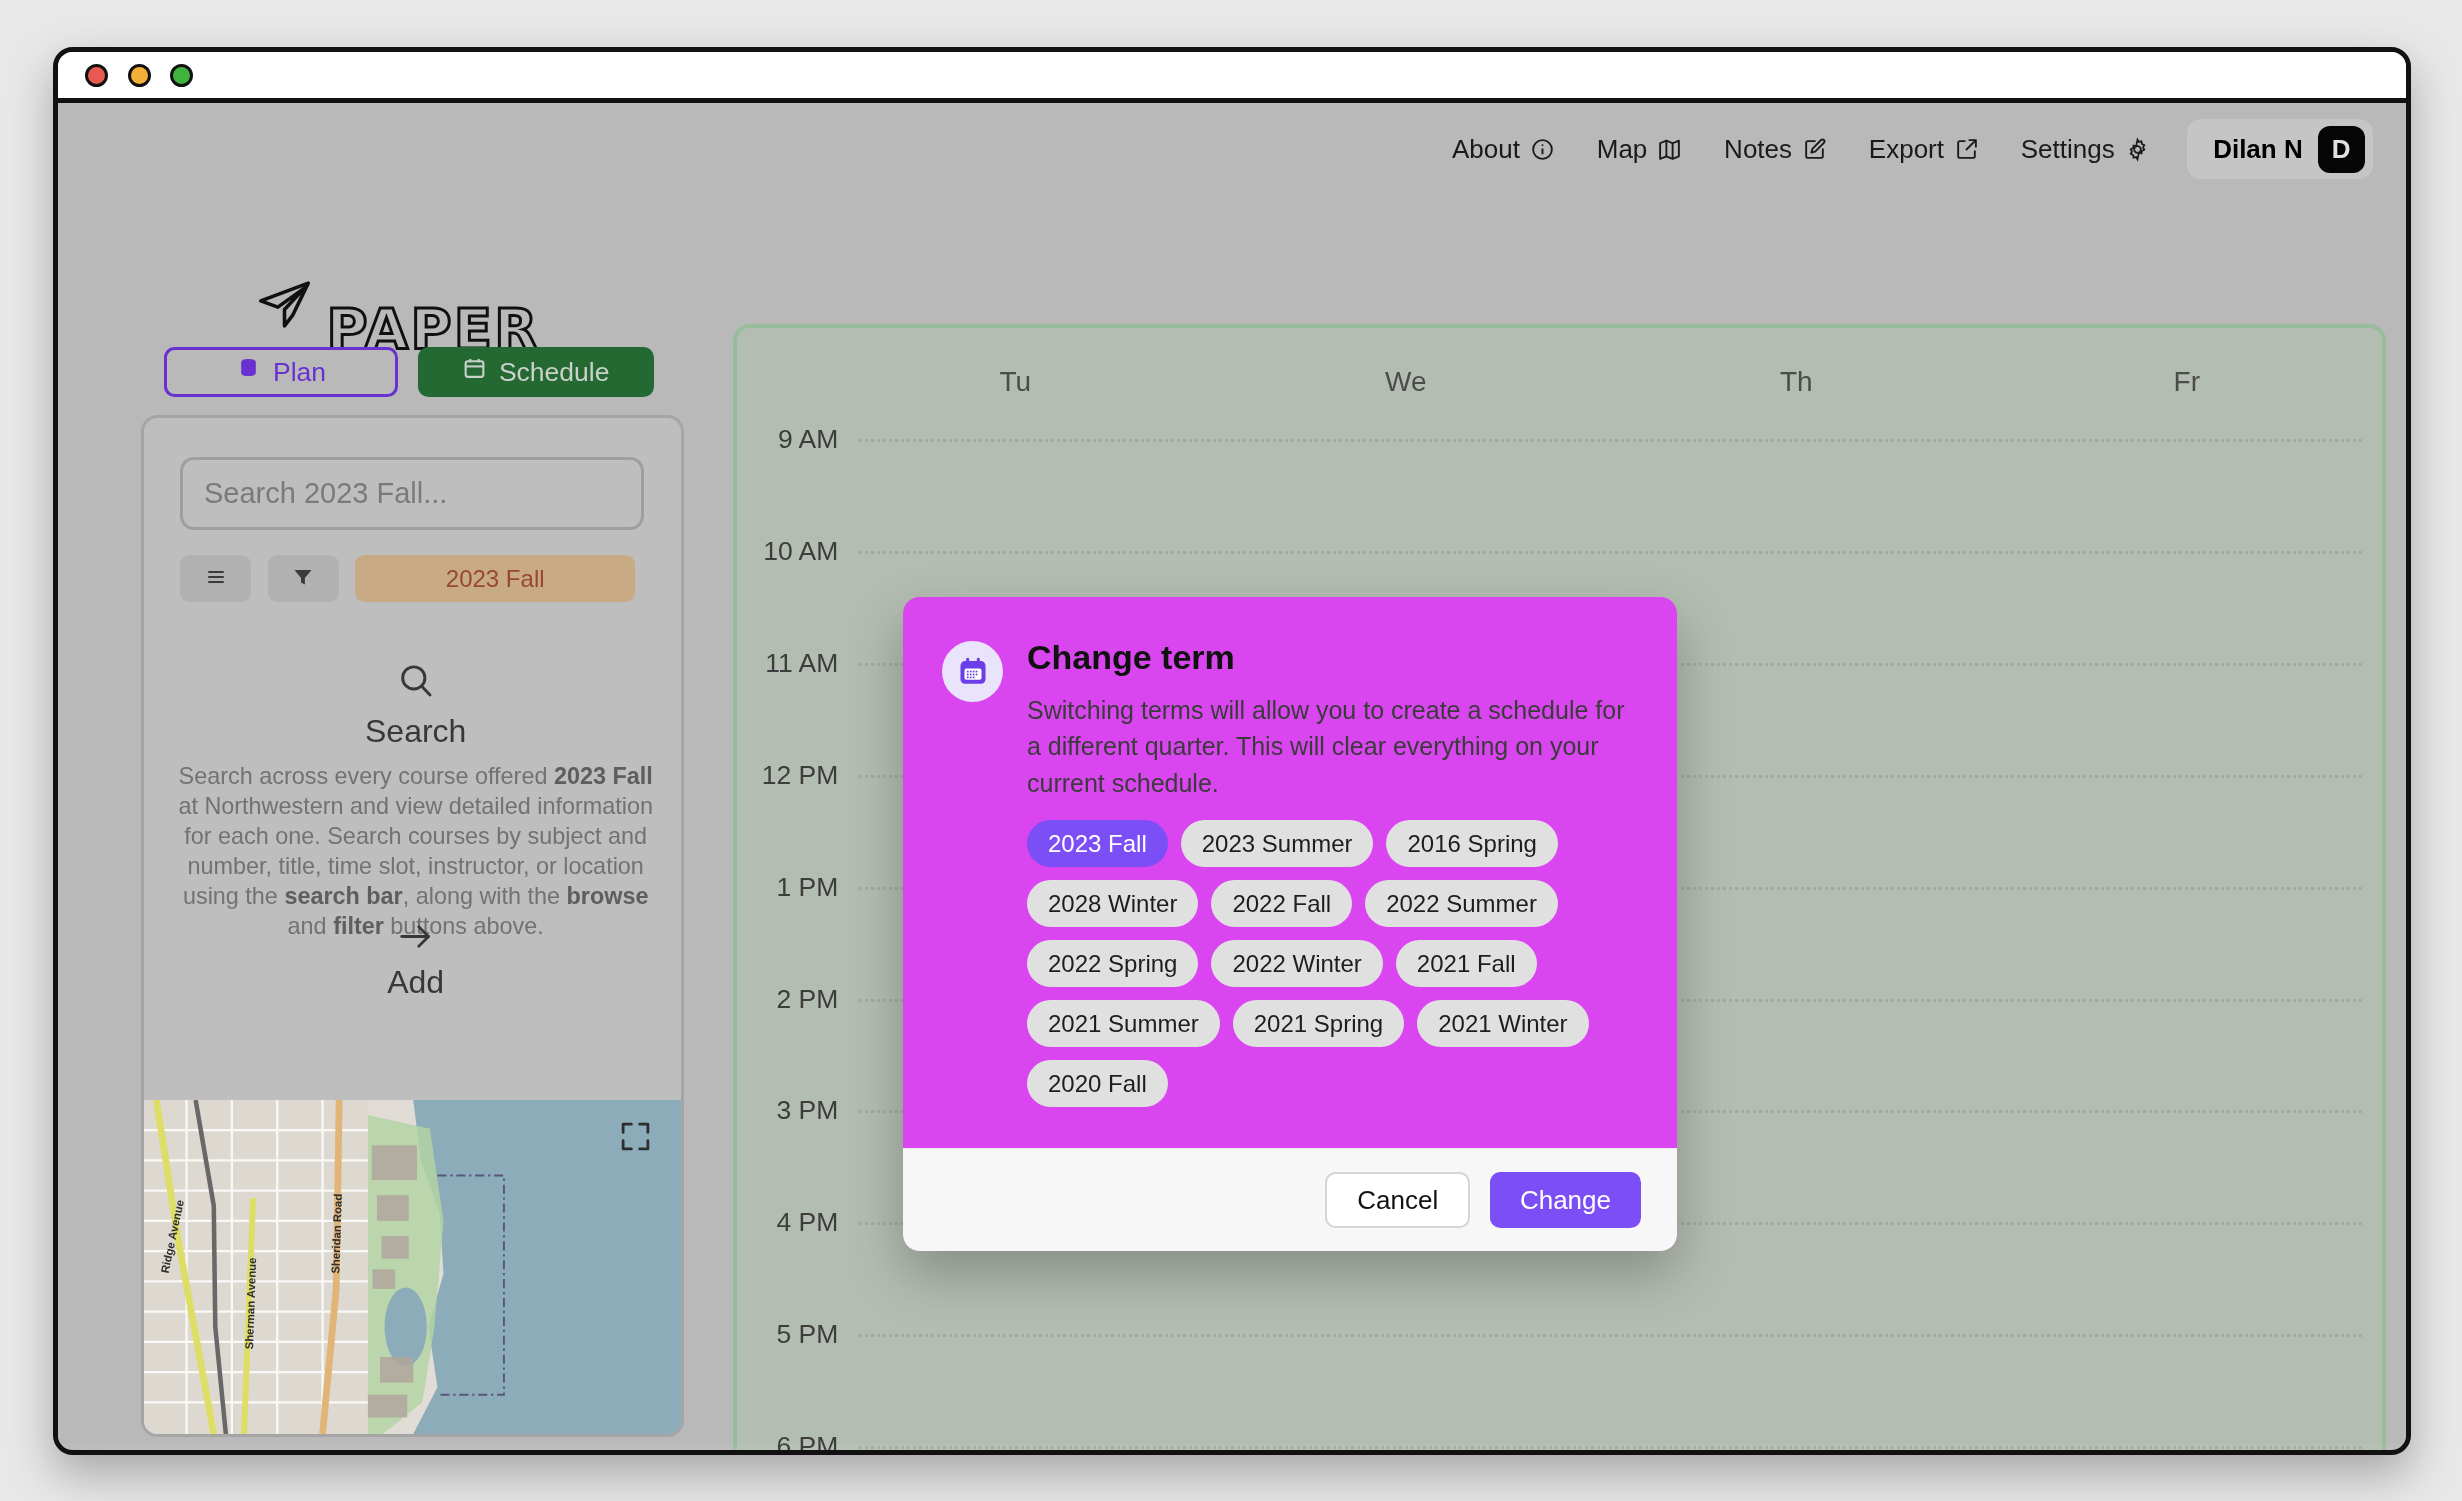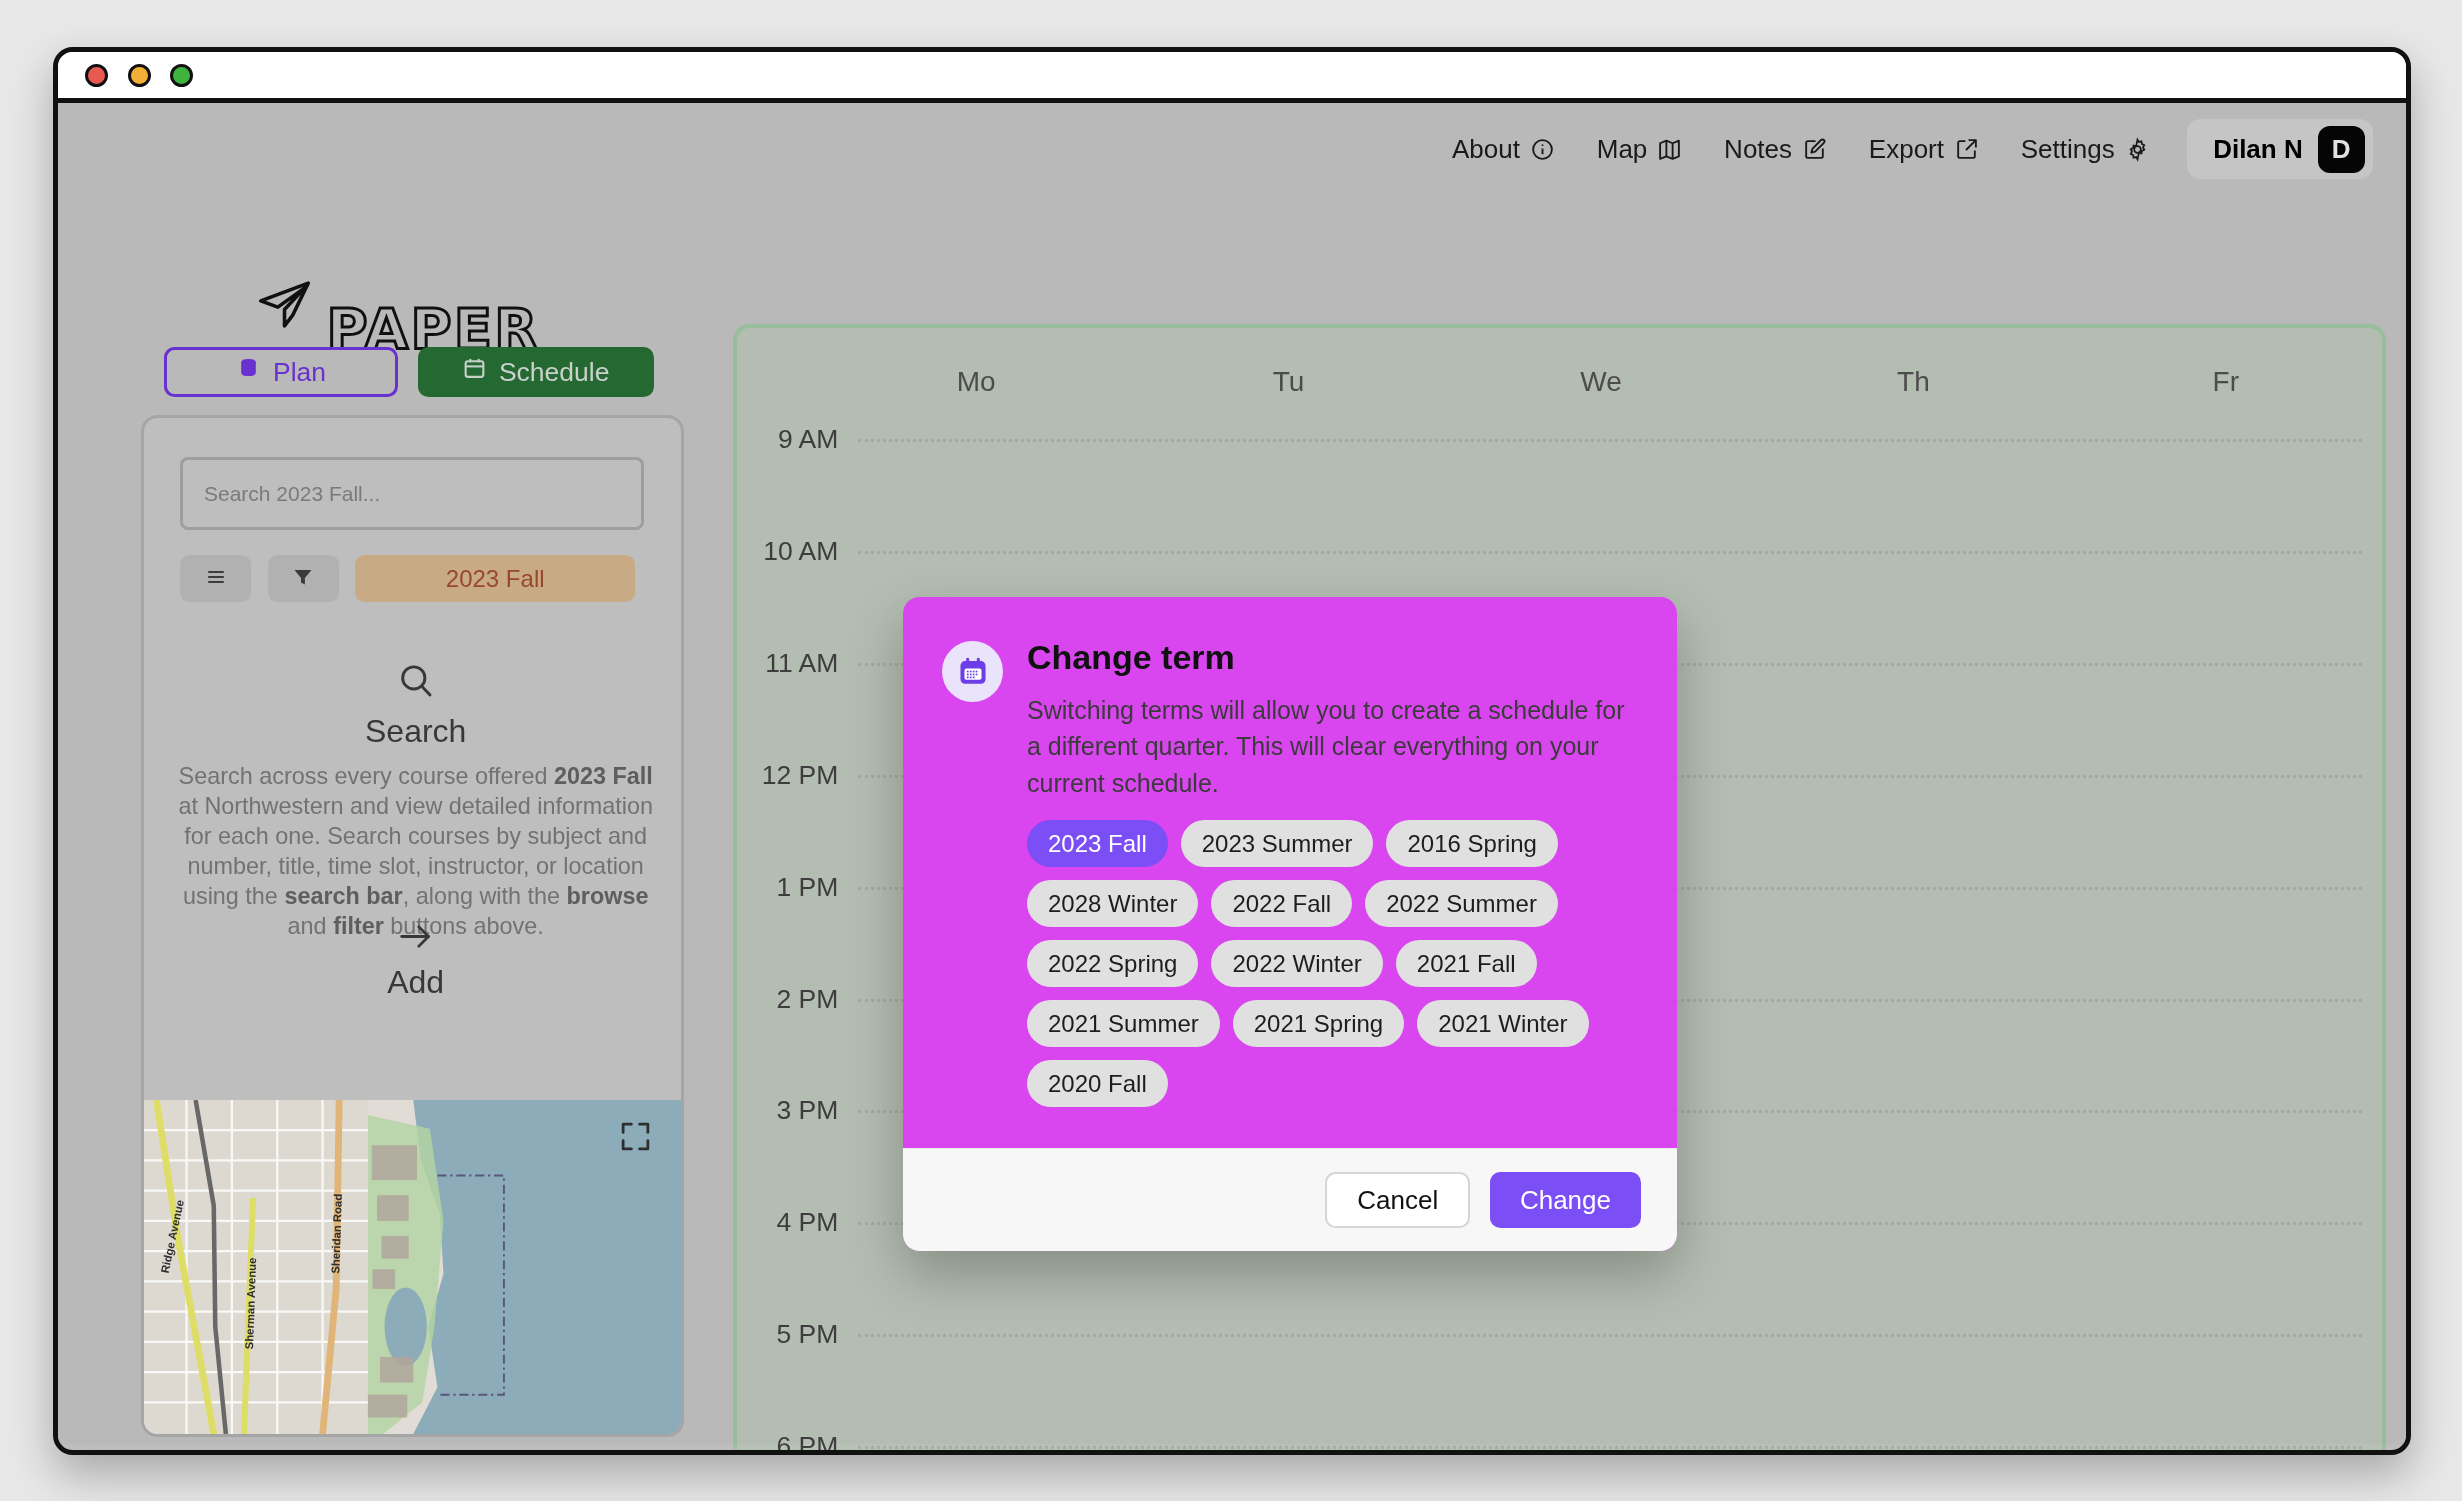--- a/index.html
+++ b/index.html
@@ -117,23 +117,23 @@
     width: 543px; height: 1022px;
     background: #c2c2c2;
     border: 3px solid #a9a9a9;
     border-radius: 16.6px;
     overflow: hidden;
   }
   #search-input-box {
     position: absolute; left: 36px; top: 39px;
     width: 464px; height: 73px;
     border: 3px solid #a2a2a2;
-    border-radius: 8px;
+    border-radius: 14px;
     background: transparent;
-    font-size: 21px; color: #7d7d7d;
+    font-size: 29px; color: #7d7d7d;
     padding: 0 21px;
     font-family: "Liberation Sans", sans-serif;
   }
   #search-input-box::placeholder { color: #7d7d7d; }
   #filterrow {
     position: absolute; left: 36px; top: 137px;
     display: flex; gap: 16.6px; align-items: center;
   }
   .iconbtn {
     width: 71px; height: 47px;
@@ -478,21 +478,20 @@
               <polyline points="15,3 21,3 21,9"></polyline>
               <polyline points="9,21 3,21 3,15"></polyline>
               <polyline points="15,21 21,21 21,15"></polyline>
             </svg>
         </span>
       </div>
     </div>
 
     <div id="calendar">
       <div id="dayheaders">
-          <div class="dayhdr">Mo</div>
           <div class="dayhdr">Tu</div>
           <div class="dayhdr">We</div>
           <div class="dayhdr">Th</div>
           <div class="dayhdr">Fr</div>
         </div>
       <div id="hourgrid">
           <div class="hourrow" style="top: 112px;">
             <div class="hourlabel">9 AM</div>
             <div class="hourline"></div>
           </div>

